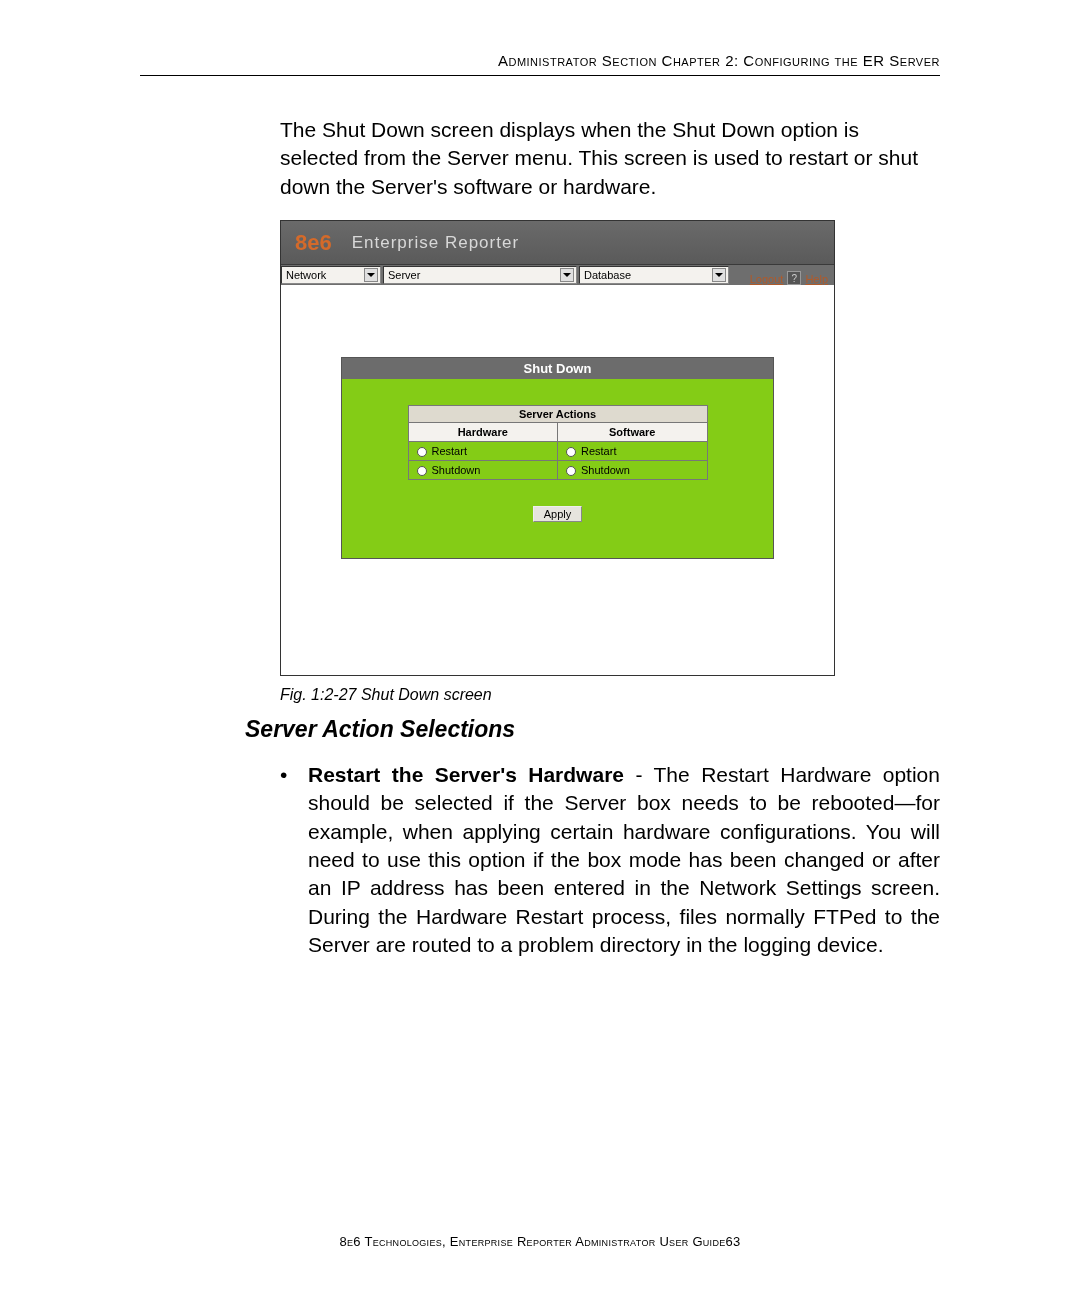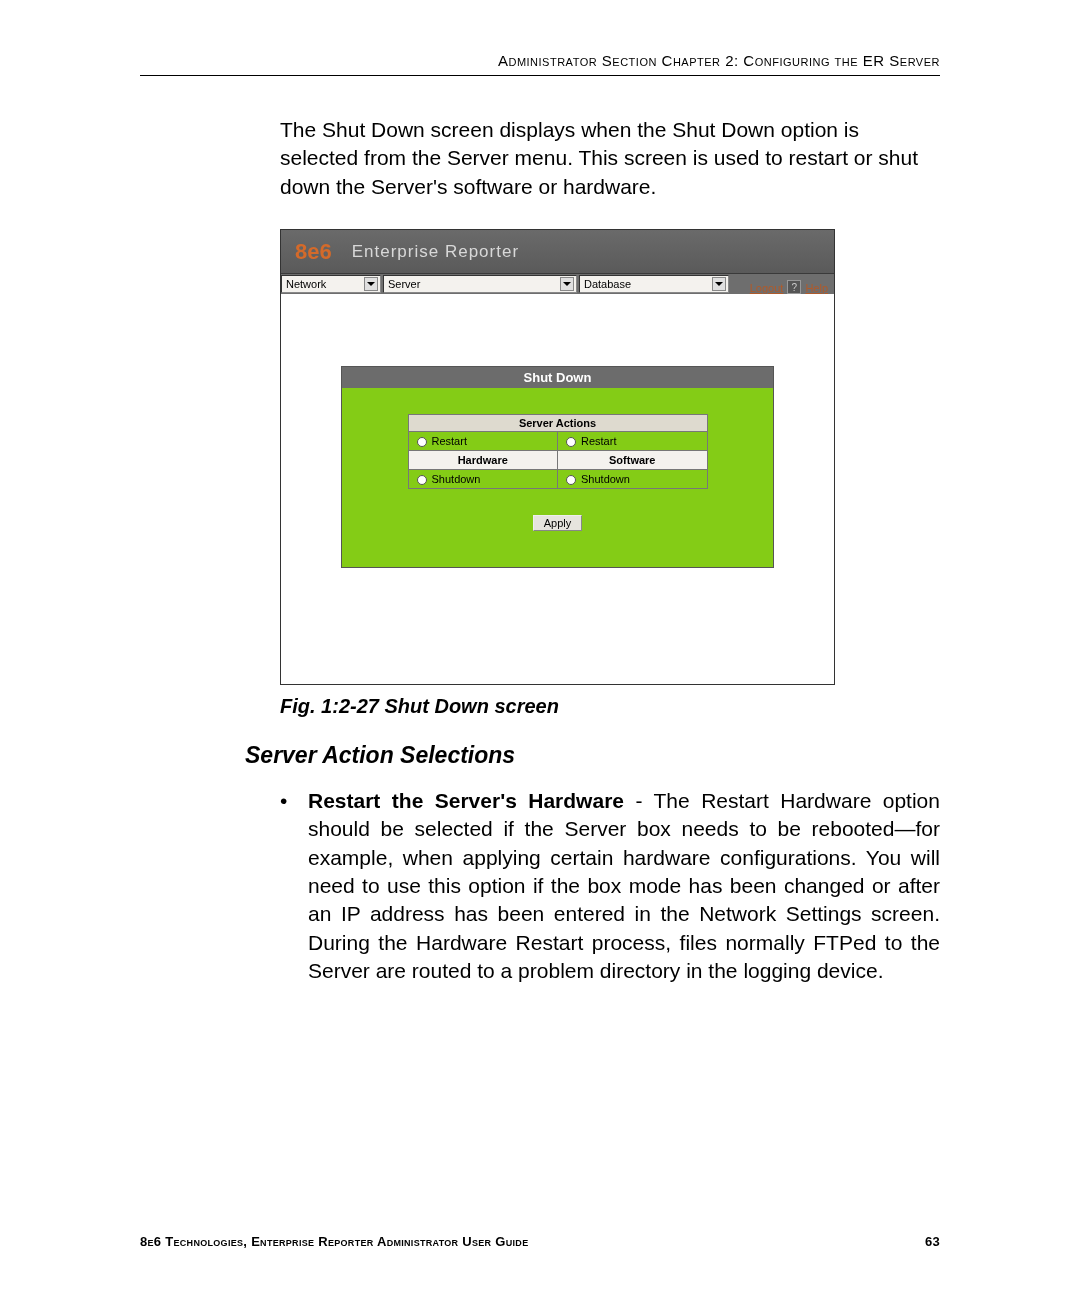--- a/index.html
+++ b/index.html
@@ -27,21 +27,21 @@
     font-size: 26px;
     font-weight: bold;
     margin-left: 105px;
     margin-bottom: 18px;
   }
   .intro-para {
     font-size: 21px;
     line-height: 1.35;
     margin-left: 140px;
     margin-right: 0;
-    margin-bottom: 28px;
+    margin-bottom: 19px;
   }
   
   .figure {
     margin-left: 140px;
     width: 555px;
     border: 1px solid #333;
     background: #fff;
     position: relative;
   }
   .app-titlebar {
@@ -189,25 +189,24 @@
   .apply-btn {
     font-size: 11px;
     padding: 1px 10px;
     background: #e6e4de;
     border: 1px solid #888;
     border-top-color: #eee;
     border-left-color: #eee;
   }
   .fig-caption {
     font-style: italic;
-    font-size: 20px;
+    font-size: 16px;
     margin-left: 140px;
     margin-top: 10px;
-    margin-bottom: 24px;
-    font-weight: bold;
+    margin-bottom: 12px;
   }
   .subsection-title {
     font-style: italic;
     font-weight: bold;
     font-size: 23px;
     margin-left: 105px;
     margin-bottom: 18px;
   }
   .bullet-block {
     margin-left: 140px;
@@ -223,25 +222,24 @@
     flex: 1;
     text-align: justify;
   }
   .bold { font-weight: bold; }
   .footer {
     position: absolute;
     bottom: 62px;
     left: 140px;
     right: 140px;
     display: flex;
-    justify-content: space-between;
+    justify-content: center;
     font-size: 13px;
     font-variant: small-caps;
     letter-spacing: 0.3px;
-    font-weight: bold;
   }
 </style>
 </head>
 <body>
 
 <div class="page">
   <div class="running-head">Administrator Section  Chapter 2: Configuring the ER Server</div>
 
 
   <p class="intro-para">The Shut Down screen displays when the Shut Down option is selected from the Server menu. This screen is used to restart or shut down the Server's software or hardware.</p>
@@ -274,26 +272,26 @@
     <div class="app-body">
       <div class="panel">
         <div class="panel-title">Shut Down</div>
         <div class="panel-inner">
           <table class="actions-table">
             <tbody>
                 <tr>
                   <th colspan="2" class="colspan">Server Actions</th>
                 </tr>
             <tr>
+              <th>Hardware</th>
+              <th>Software</th>
+            </tr>
+            <tr>
               <td><span class="radio"></span><span>Restart</span></td>
               <td><span class="radio"></span><span>Restart</span></td>
-            </tr>
-            <tr>
-              <th>Hardware</th>
-              <th>Software</th>
             </tr>
             <tr>
               <td><span class="radio"></span><span>Shutdown</span></td>
               <td><span class="radio"></span><span>Shutdown</span></td>
             </tr>
           </tbody>
             </table>
           <div class="apply-row">
             <button class="apply-btn">Apply</button>
           </div>

